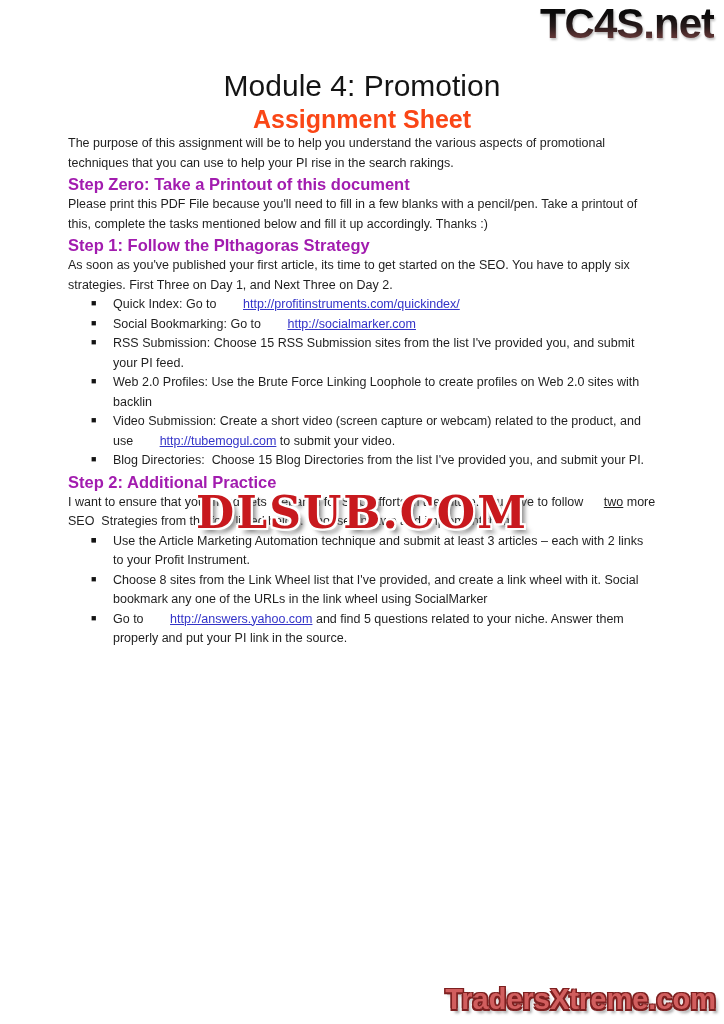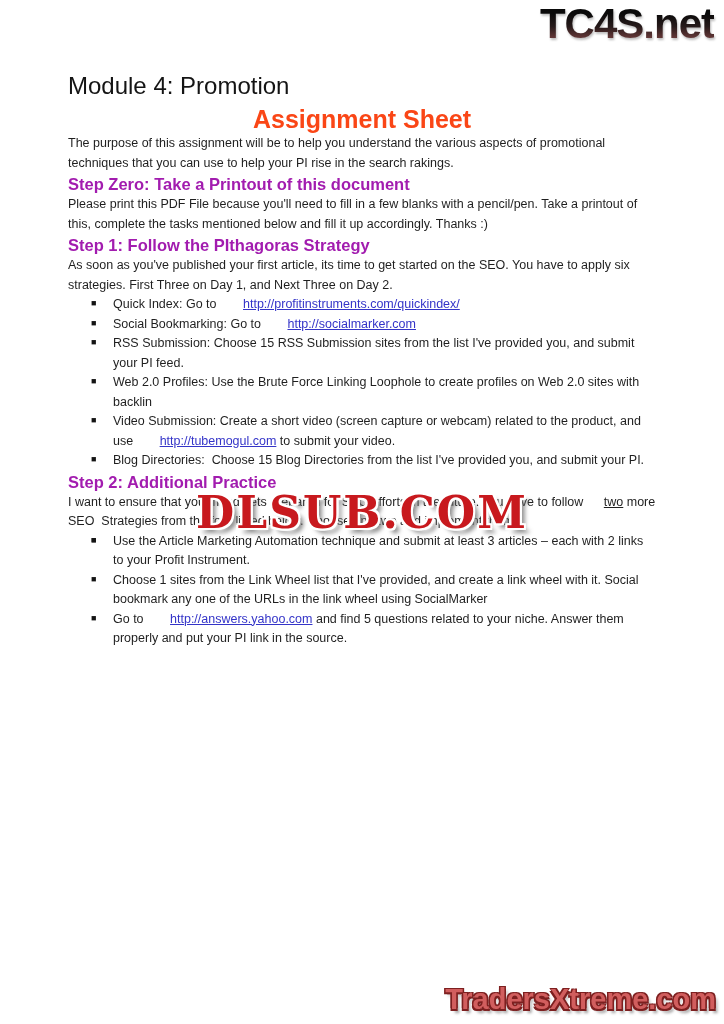--- a/index.html
+++ b/index.html
@@ -9,21 +9,21 @@
   
   .top-logo{position:absolute;top:0;right:10px;font-size:42px;font-weight:700;letter-spacing:-1px;
             color:#2a1d1d;white-space:nowrap;filter:drop-shadow(1px 2px 1px rgba(70,70,70,.35));}
   @supports ((-webkit-background-clip:text) or (background-clip:text)){
     .top-logo{background:linear-gradient(180deg,#0a0a0a 28%,#261a1a 55%,#7c4343 88%,#8a5353 100%);
               -webkit-background-clip:text;background-clip:text;color:transparent;}
   }
 
   .content{position:absolute;left:68px;width:588px;top:70px;}
 
-  .doc-title{margin:0;font-size:24px;font-weight:400;color:#141414;line-height:32px;}
+  .doc-title{margin:0;text-align:center;font-size:30px;font-weight:400;color:#141414;line-height:32px;}
   .doc-subtitle{text-align:center;font-size:25px;font-weight:700;color:#FA4616;line-height:30px;margin-top:2px;}
 
   p.body{margin:0;font-size:12.5px;line-height:19.5px;white-space:pre-wrap;color:#1f1f1f;}
   h2.step{margin:0;font-size:16.5px;line-height:22px;font-weight:700;color:#a21caf;white-space:pre-wrap;}
 
   .m-intro{margin-top:24px;}
   .m-h-step0{margin-top:22px;}
   .m-p-step0{margin-top:18px;}
   .m-h-step1{margin-top:22px;}
   .m-p-step1{margin-top:16px;}
@@ -84,21 +84,21 @@
       <li><span class="marker">■</span><span>Video Submission: Create a short video (screen capture or webcam) related to the product, and use </span><a class="link">http://tubemogul.com</a><span> to submit your video.</span></li>
       <li><span class="marker">■</span><span>Blog Directories:  Choose 15 Blog Directories from the list I've provided you, and submit your PI.</span></li>
     </ul>
 
     <h2 class="step m-h-step2">Step 2: Additional Practice</h2>
     <p class="body m-p-step2"><span>I want to ensure that your mind gets prepared for SEO efforts in the future. You have to follow </span><span class="u">two</span><span> more SEO  Strategies from the four listed below. Choose any two and implement them:</span></p>
 
     <ul class="bullets m-ul-step2">
       <li><span class="marker">■</span></li>
       <li><span class="marker">■</span><span>Use the Article Marketing Automation technique and submit at least 3 articles – each with 2 links to your Profit Instrument.</span></li>
-      <li><span class="marker">■</span><span>Choose 1 sites from the Link Wheel list that I've provided, and create a link wheel with it. Social bookmark any one of the URLs in the link wheel using SocialMarker</span></li>
+      <li><span class="marker">■</span><span>Choose 8 sites from the Link Wheel list that I've provided, and create a link wheel with it. Social bookmark any one of the URLs in the link wheel using SocialMarker</span></li>
       <li><span class="marker">■</span><span>Go to </span><a class="link">http://answers.yahoo.com</a><span> and find 5 questions related to your niche. Answer them properly and put your PI link in the source.</span></li>
     </ul>
 
   </main>
 
   <div class="watermark">DLSUB.COM</div>
 
   <div class="bottom-logo">TradersXtreme.com</div>
 
 </div>

